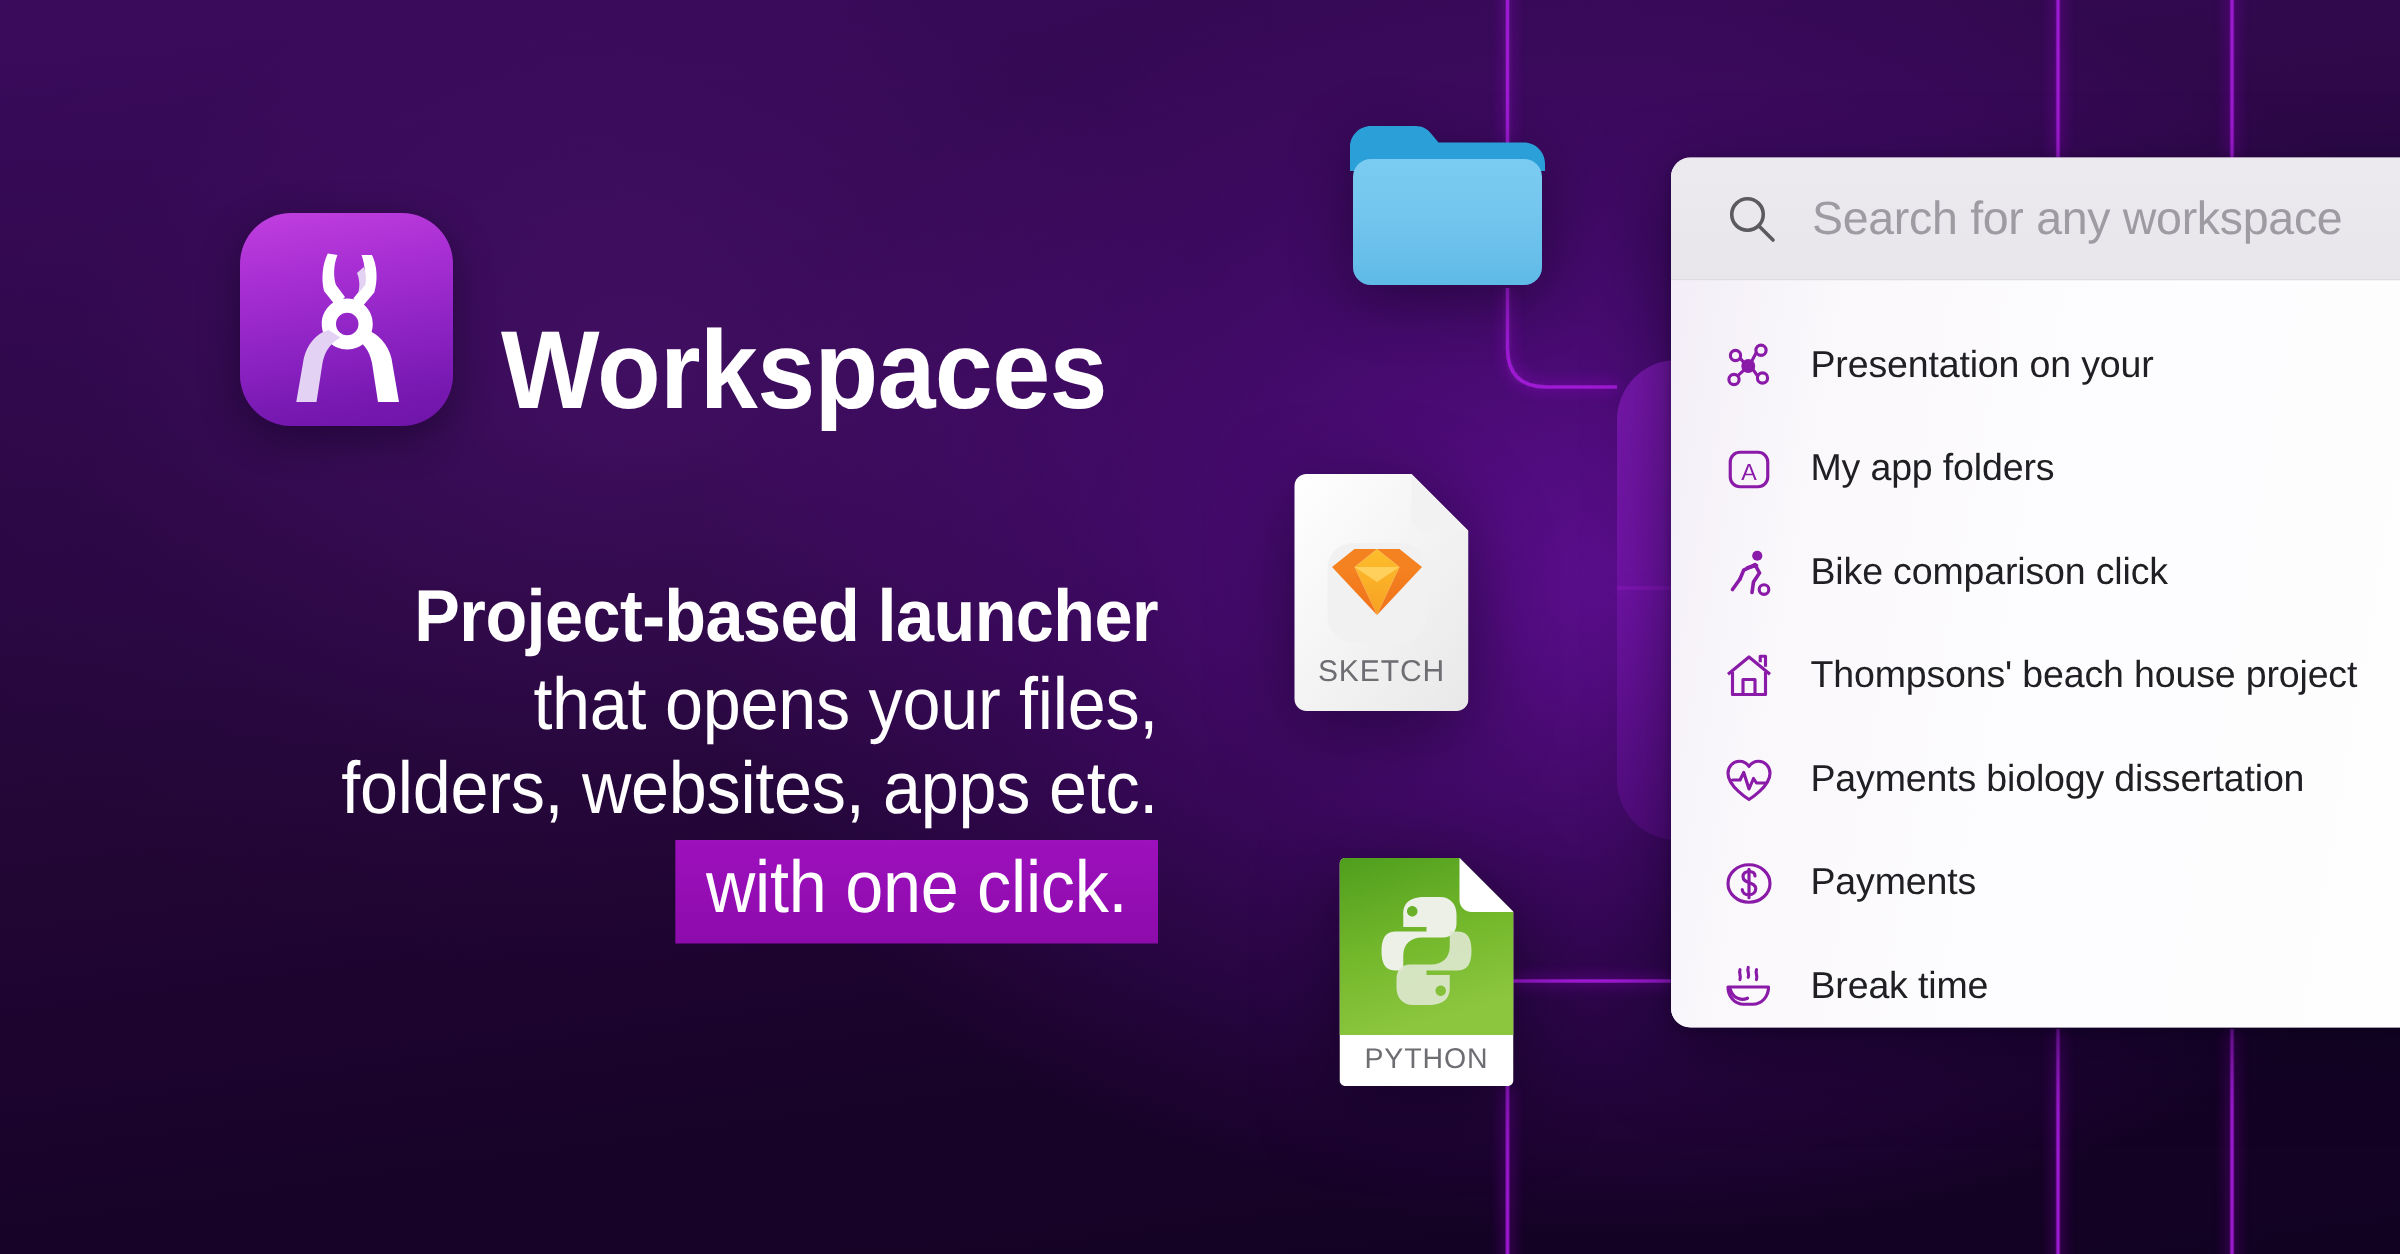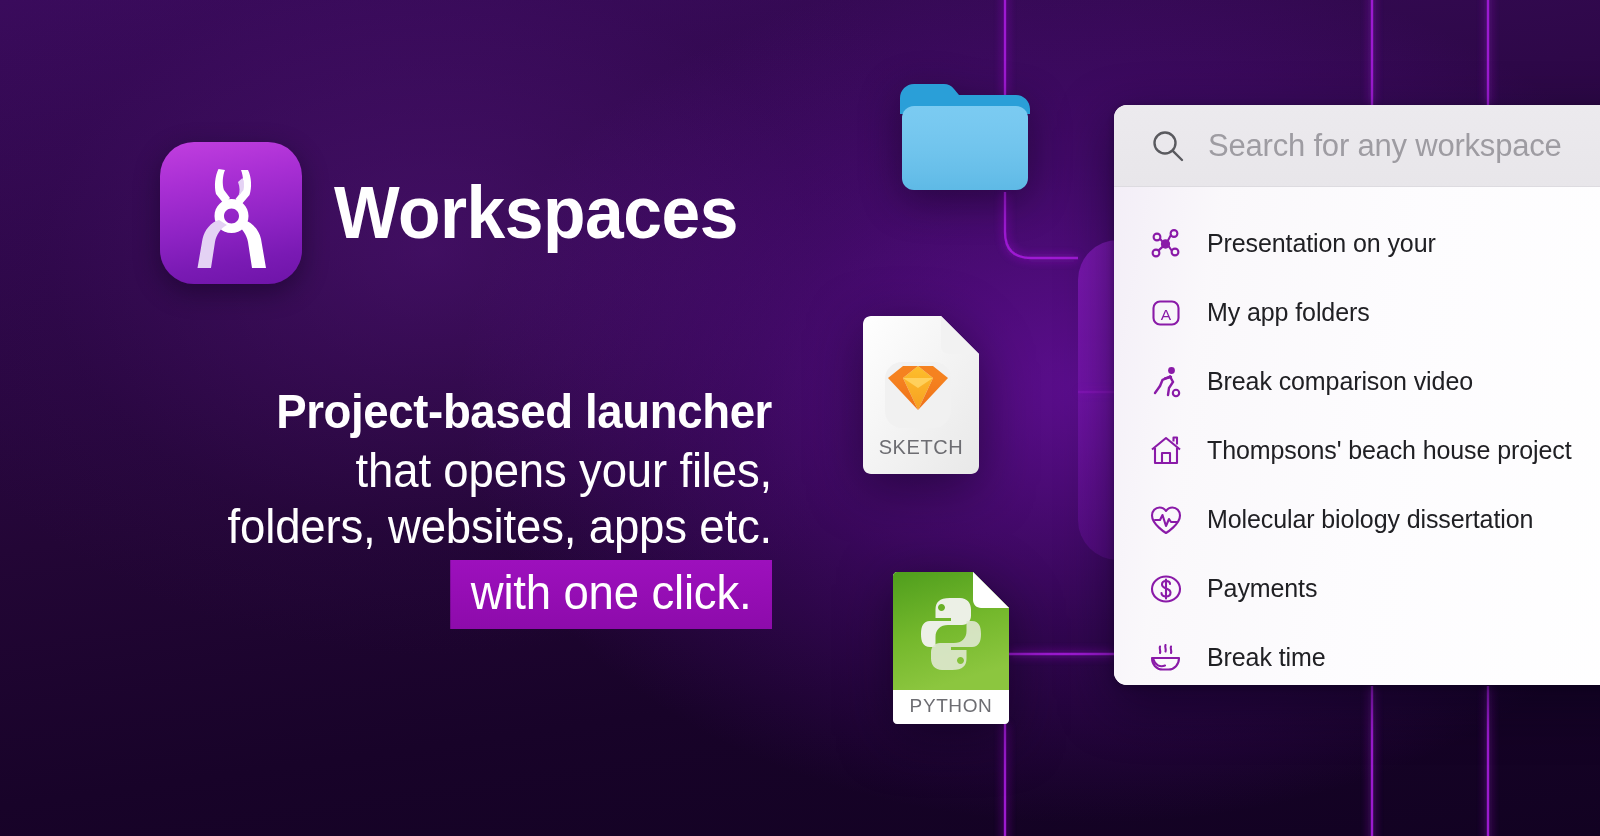--- a/index.html
+++ b/index.html
@@ -40,21 +40,21 @@
     top: 0;
     width: 800px;
     height: 836px;
   }
 
   .brand {
     position: absolute;
     left: 160px;
     top: 142px;
     display: flex;
-    align-items: center;
+    align-items: flex-end;
     gap: 32px;
   }
 
   .app-icon {
     width: 142px;
     height: 142px;
     border-radius: 34px;
     background: linear-gradient(170deg, #c13fdf 0%, #a92fd4 28%, #8e23c4 58%, #7a1ab4 80%, #6e14a8 100%);
     box-shadow: 0 8px 26px rgba(10, 0, 24, 0.45);
     position: relative;
@@ -388,21 +388,21 @@
         <span class="item-icon">
           <svg viewBox="0 0 36 36" fill="none" stroke="#8a1aa8" stroke-width="2.4" stroke-linecap="round">
             <circle cx="23.5" cy="6.5" r="3.4" fill="#8a1aa8" stroke="none"></circle>
             <path d="M22 12.5 L14.5 16 L12 22"></path>
             <path d="M22 12.5 L25 18 L21 24 L20 31"></path>
             <path d="M12 22 L7 29"></path>
             <path d="M17 14.5 L23 13"></path>
             <circle cx="28" cy="29" r="3.2" stroke-width="2.1"></circle>
           </svg>
         </span>
-        <span class="item-label">Break comparison video</span>
+        <span class="item-label">Bike comparison click</span>
       </div>
 
       <div class="list-item">
         <span class="item-icon">
           <svg viewBox="0 0 36 36" fill="none" stroke="#8a1aa8" stroke-width="2.1" stroke-linejoin="round">
             <path d="M4 16.5 L18 5 L32 16.5"></path>
             <path d="M7 15 L7 30 L29 30 L29 15"></path>
             <path d="M25.5 8.5 L25.5 4.5 L29 4.5 L29 11.5"></path>
             <path d="M14 30 L14 20 L22 20 L22 30"></path>
           </svg>
@@ -410,21 +410,21 @@
         <span class="item-label">Thompsons' beach house project</span>
       </div>
 
       <div class="list-item">
         <span class="item-icon">
           <svg viewBox="0 0 36 36" fill="none" stroke="#8a1aa8" stroke-width="2.1" stroke-linejoin="round" stroke-linecap="round">
             <path d="M18 31 C18 31 4 22.5 4 13.5 C4 9 7.4 5.5 11.6 5.5 C14.2 5.5 16.6 6.9 18 9 C19.4 6.9 21.8 5.5 24.4 5.5 C28.6 5.5 32 9 32 13.5 C32 22.5 18 31 18 31 Z"></path>
             <path d="M7 18 L12 18 L14.5 13 L18 24 L21 17 L23 20 L29 20"></path>
           </svg>
         </span>
-        <span class="item-label">Molecular biology dissertation</span>
+        <span class="item-label">Payments biology dissertation</span>
       </div>
 
       <div class="list-item">
         <span class="item-icon">
           <svg viewBox="0 0 36 36" fill="none" stroke="#8a1aa8" stroke-width="2.1">
             <ellipse cx="18" cy="18" rx="14" ry="12.5"></ellipse>
             <path d="M18 8.5 L18 27.5" stroke-linecap="round"></path>
             <path d="M22 13 C22 11 20.3 10 18 10 C15.7 10 14 11.2 14 13.5 C14 18.5 22.5 16.5 22.5 21.5 C22.5 24 20.5 25.5 18 25.5 C15.5 25.5 13.5 24.3 13.5 22" stroke-linecap="round"></path>
           </svg>
         </span>

